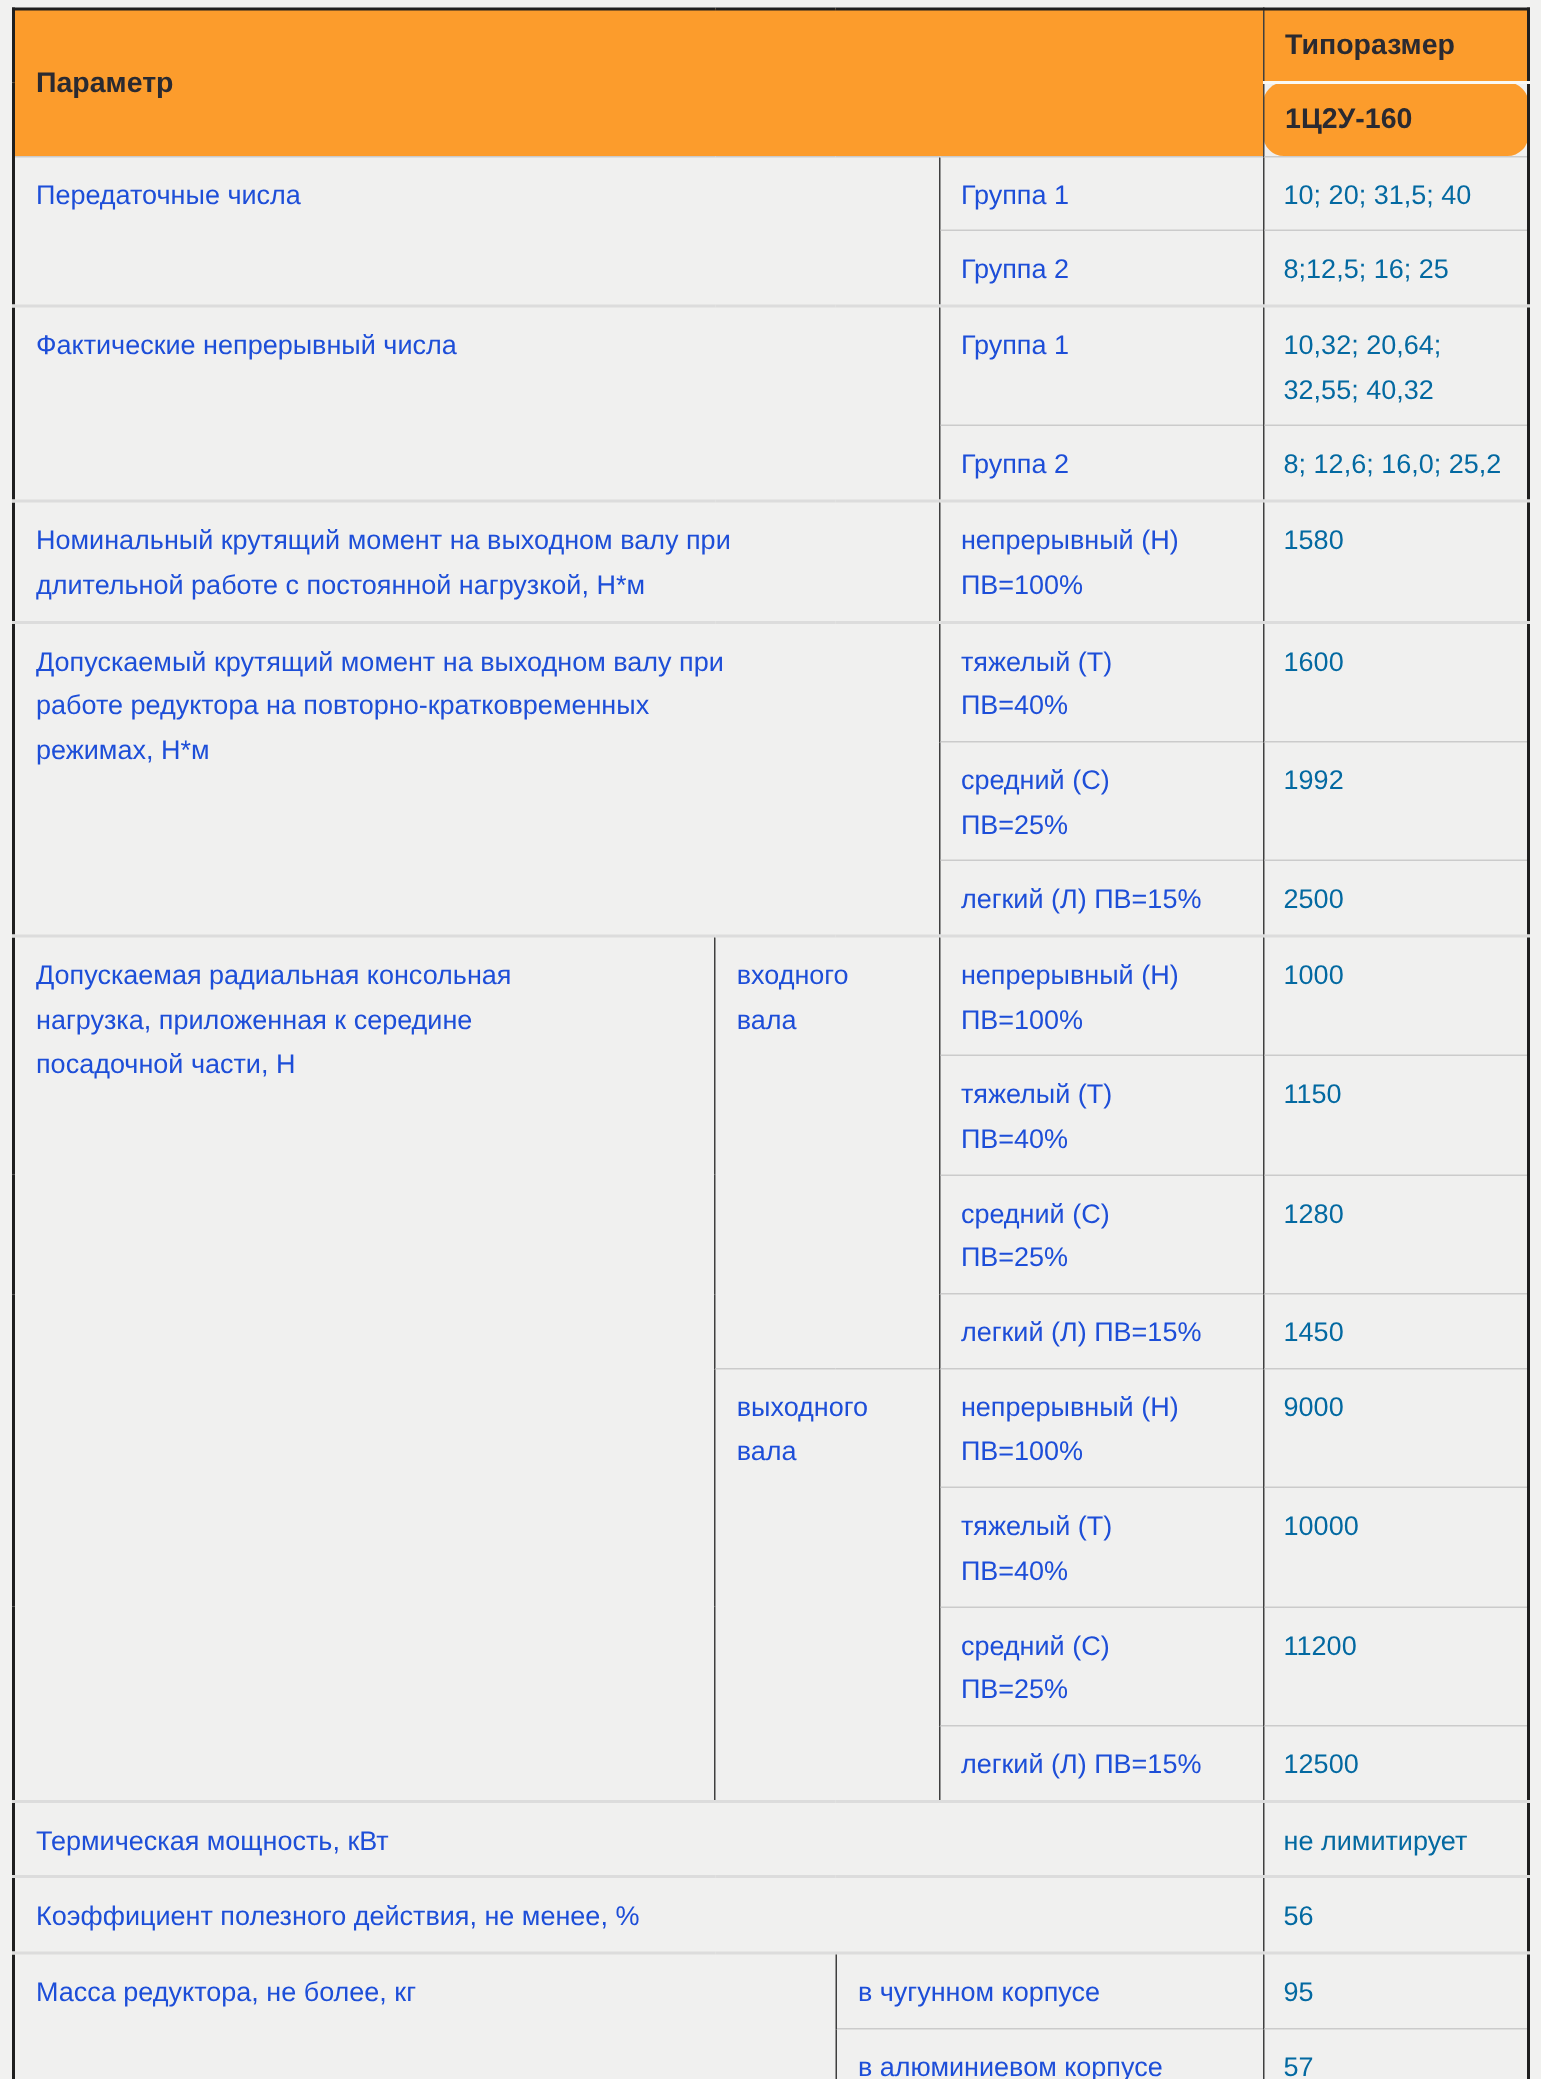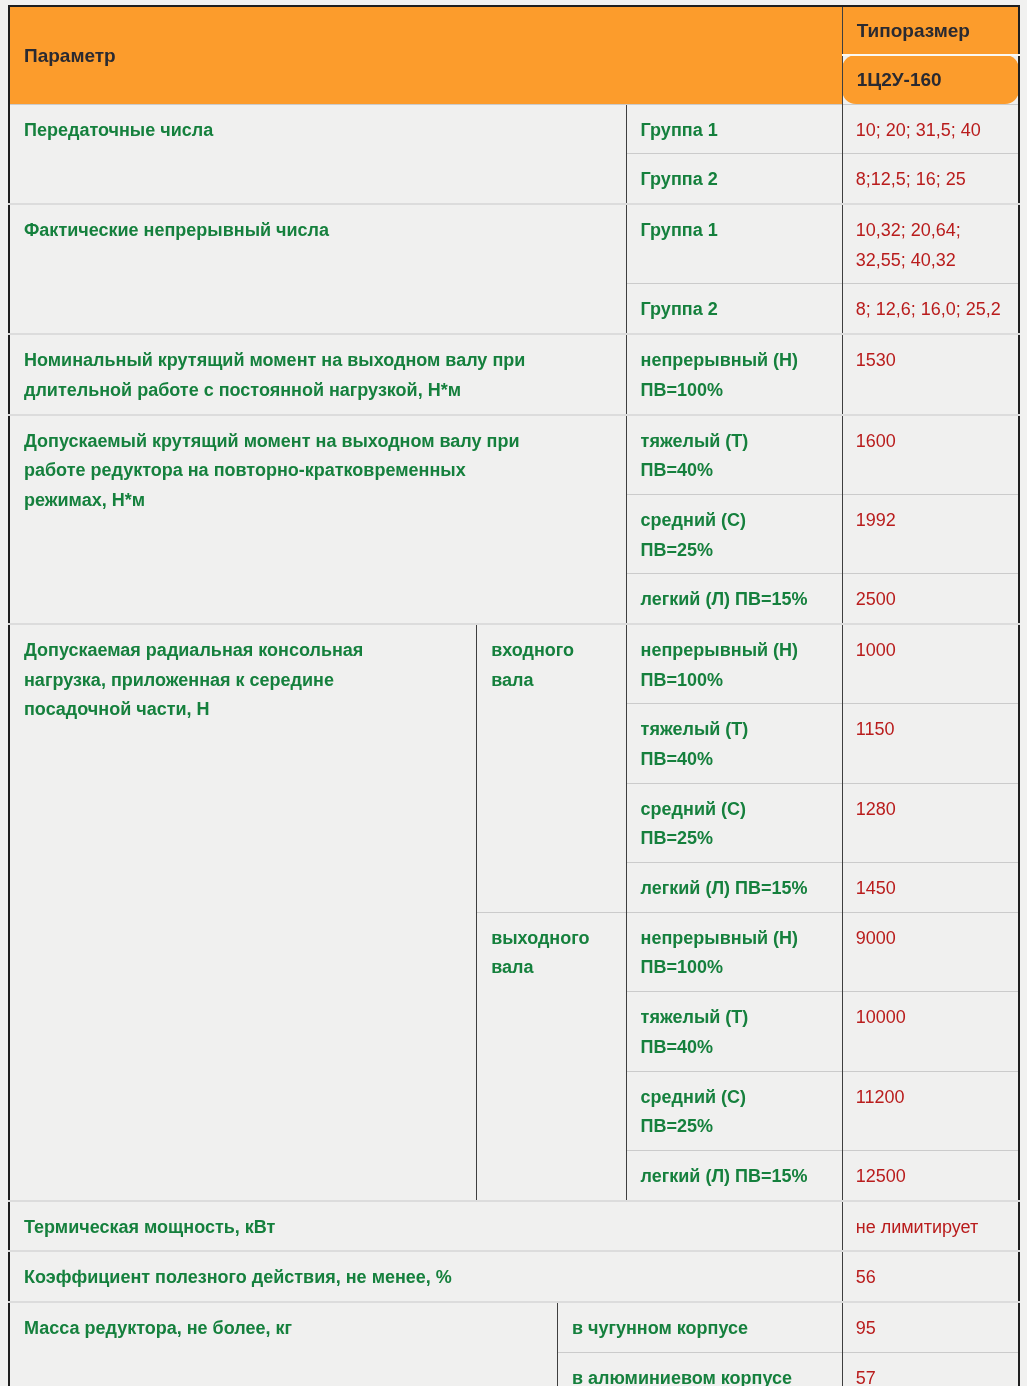--- a/index.html
+++ b/index.html
@@ -27,25 +27,25 @@
     padding: 11px 0 8px 14px;
     font-size: 18px;
     line-height: 1.65;
     white-space: pre-line;
     word-wrap: break-word;
     border-top: 1px solid #cbcbcb;
     border-left: 1px solid #3f3f3f;
     margin-left: 24px;
   }
   td.lbl {
-    font-weight: bold;
-    color: #15803d;
+    font-weight: normal;
+    color: #1d4ed8;
   }
   td.val {
-    color: #b91c1c;
+    color: #0369a1;
     padding-left: 13px;
   }
   tr.group-start > td {
     border-top: 2px solid #dcdcdc;
   }
   tr.hrow {
     height: 46px;
   }
   td.hcell {
     background: #fc9c2c;
@@ -101,21 +101,21 @@
   <tr>
     <td class="lbl">Группа 2</td>
     <td class="val">8; 12,6; 16,0; 25,2</td>
   </tr>
 
   <tr class="group-start">
     <td class="lbl" colspan="3">Номинальный крутящий момент на выходном валу при
 длительной работе с постоянной нагрузкой, Н*м</td>
     <td class="lbl">непрерывный (Н)
 ПВ=100%</td>
-    <td class="val">1530</td>
+    <td class="val">1580</td>
   </tr>
 
   <tr class="group-start">
     <td class="lbl" colspan="3" rowspan="3">Допускаемый крутящий момент на выходном валу при
 работе редуктора на повторно-кратковременных
 режимах, Н*м</td>
     <td class="lbl">тяжелый (Т)
 ПВ=40%</td>
     <td class="val">1600</td>
   </tr>

